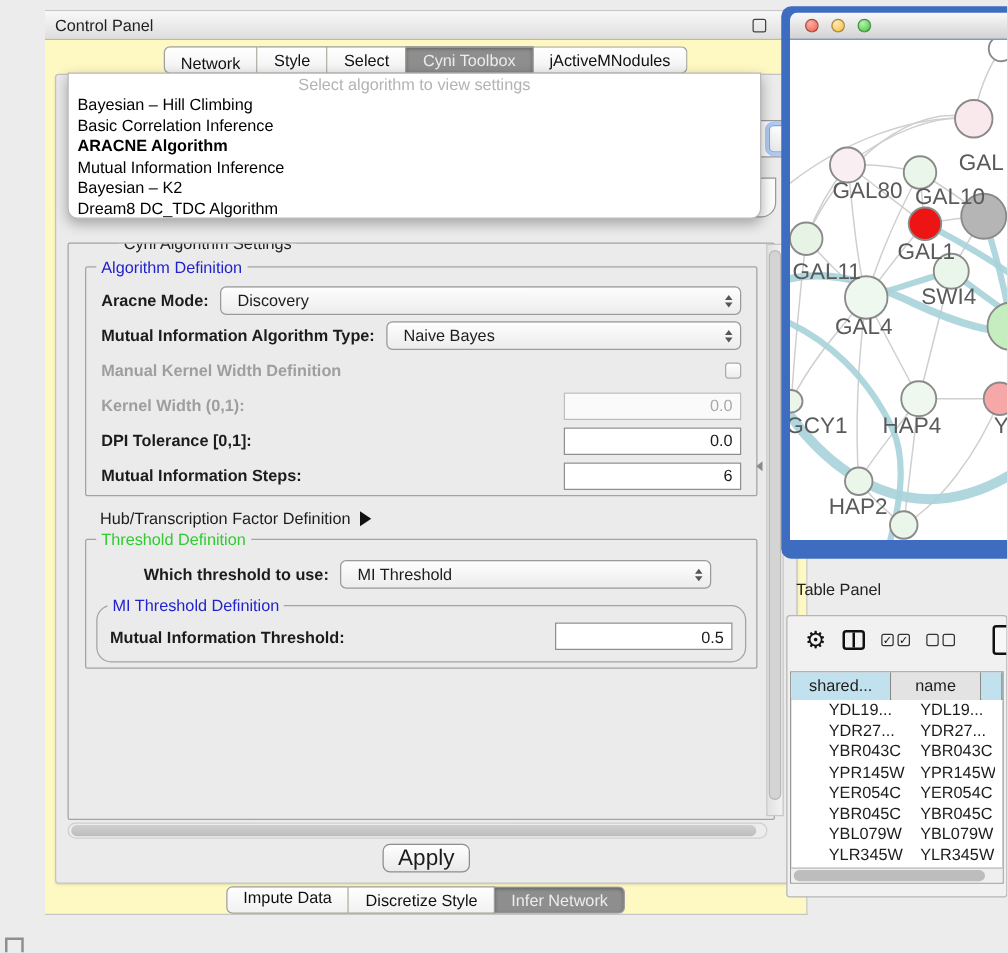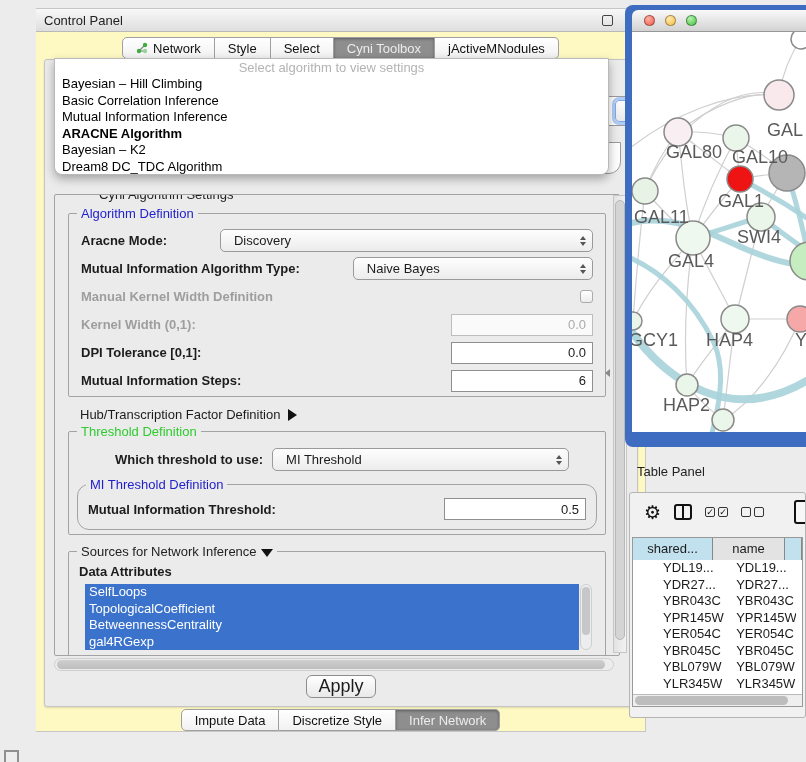--- a/index.html
+++ b/index.html
@@ -17,21 +17,21 @@
   .float-box{width:11px;height:11px;border:1.5px solid #444;border-radius:2px;margin-right:12px;}
   .close-x{font-weight:bold;font-size:14px;color:#111;line-height:1;}
 
   
   .seg-row{position:absolute;left:0;right:0;display:flex;justify-content:center;}
   .cp-tabs{top:28px;height:22px;}
   .cp-bottom-tabs{top:700px;height:22px;}
   .tab{display:flex;align-items:center;gap:5px;padding:0 13px;height:22px;
        background:linear-gradient(#ffffff,#f1f1f1);border:1px solid #9f9f9f;border-left:none;
        font-size:13px;color:#111;cursor:default;white-space:nowrap;}
-  .tab:first-child{border-left:1px solid #9f9f9f;border-radius:5px 0 0 5px;}
+  .tab:first-child{border-left:1px solid #9f9f9f;border-radius:5px 0 0 5px;flex-direction:column;}
   .tab:last-child{border-radius:0 5px 5px 0;}
   .tab.selected{background:#8e8e8e;color:#ececec;box-shadow:inset 0 1px 3px rgba(0,0,0,.35);}
 
   
   .cp-content{position:absolute;left:8px;top:50px;width:594px;height:648px;background:#ebebeb;
               border:1px solid #c4c4c4;border-radius:3px;box-shadow:0 1px 2px rgba(0,0,0,.12);overflow:hidden;}
 
   
   .frag-vline{position:absolute;left:590px;top:6px;width:1px;height:124px;background:#c4c4c4;}
   .frag-blue-combo{position:absolute;left:548px;top:36px;width:42px;height:30px;background:#fff;
@@ -44,21 +44,21 @@
 
   
   .group{position:absolute;border:1px solid #a3a3a3;border-radius:2px;}
   .gtitle{position:absolute;top:-8px;left:8px;background:#ebebeb;padding:0 4px;font-size:13px;color:#222;white-space:nowrap;}
   .gtitle.blue{color:#2222cc;}
   .gtitle.green{color:#2ecc2e;}
 
   .settings-box{left:9px;top:134px;width:566px;height:462px;overflow:hidden;}
   .settings-box>.gtitle{left:40px;}
 
-  .row{display:flex;align-items:center;height:25px;margin:3px 12px 3px 12px;gap:44px;}
+  .row{display:flex;align-items:center;height:25px;margin:3px 12px 3px 12px;}
   .flabel{font-weight:bold;font-size:13px;color:#1c1c1c;white-space:nowrap;}
   .flabel.disabled{color:#9e9e9e;}
   .spacer{flex:1;}
 
   .combo{position:relative;flex:1;height:23px;margin-left:9px;background:linear-gradient(#fefefe,#ececec);
          border:1px solid #9a9a9a;border-radius:5px;display:flex;align-items:center;padding-left:13px;font-size:13px;}
   .spin{position:absolute;right:6px;top:50%;transform:translateY(-50%);display:flex;flex-direction:column;gap:2px;}
   .spin i{display:block;width:0;height:0;border-left:3.5px solid transparent;border-right:3.5px solid transparent;}
   .spin .up{border-bottom:4.5px solid #555;}
   .spin .dn{border-top:4.5px solid #555;}
@@ -264,56 +264,41 @@
             <div class="mi-row">
               <span class="flabel">Mutual Information Threshold:</span>
               <span class="spacer"></span>
               <div class="tinput">
                 <span>0.5</span>
               </div>
             </div>
           </div>
         </div>
 
-        <div class="group src-group">
-          <span class="gtitle">
-            <span>Sources for Network Inference</span><span class="tri-down"></span>
-          </span>
-          <div class="attr-label">Data Attributes</div>
-          <div class="attr-list" id="attr-list">
-              <div class="attr-item">SelfLoops</div>
-              <div class="attr-item">TopologicalCoefficient</div>
-              <div class="attr-item">BetweennessCentrality</div>
-              <div class="attr-item">gal4RGexp</div>
-            </div>
-          <div class="list-vscroll">
-              <span class="thumb"></span>
-            </div>
-        </div>
       </div>
 
       <div class="hscroll">
           <span class="thumb"></span>
         </div>
       <div class="vscroll">
           <span class="thumb"></span>
         </div>
 
       <div class="apply-btn">
         <span>Apply</span>
       </div>
     </div>
 
     <div class="popup">
       <div class="popup-prompt">Select algorithm to view settings</div>
       <div id="popup-items">
           <div class="popup-item">Bayesian – Hill Climbing</div>
           <div class="popup-item">Basic Correlation Inference</div>
+          <div class="popup-item bold">ARACNE Algorithm</div>
           <div class="popup-item">Mutual Information Inference</div>
-          <div class="popup-item bold">ARACNE Algorithm</div>
           <div class="popup-item">Bayesian – K2</div>
           <div class="popup-item">Dream8 DC_TDC Algorithm</div>
         </div>
     </div>
 
     <div class="seg-row cp-bottom-tabs" id="bottom-tabs">
         <span class="tab">
           <span>Impute Data</span>
         </span>
         <span class="tab">

